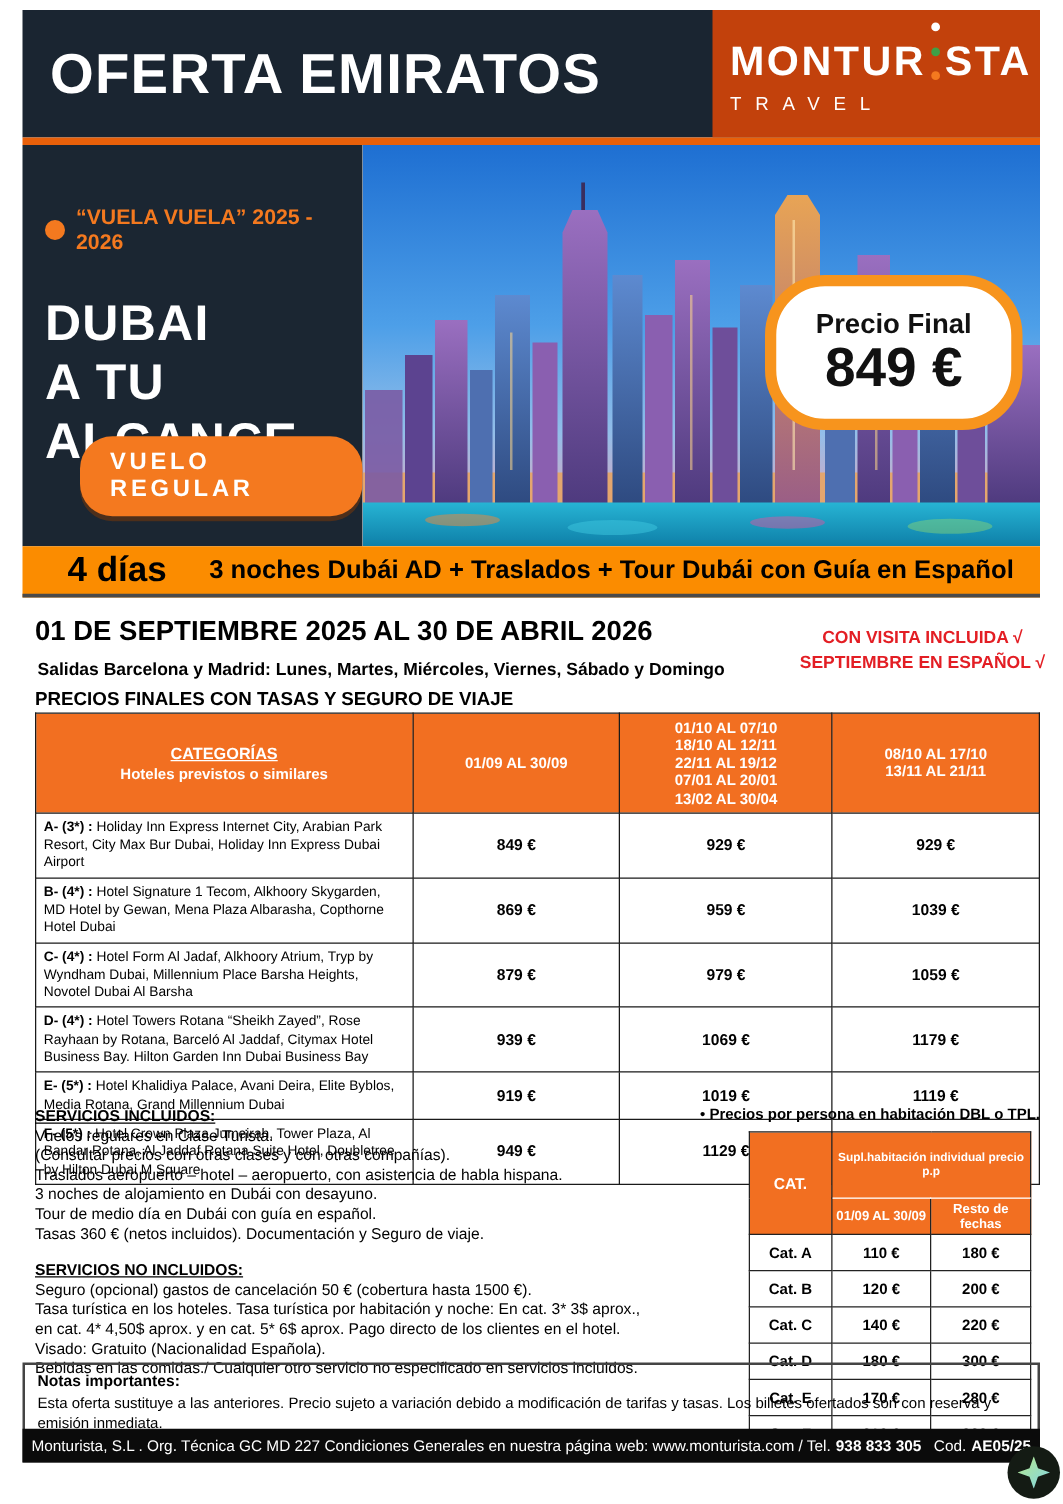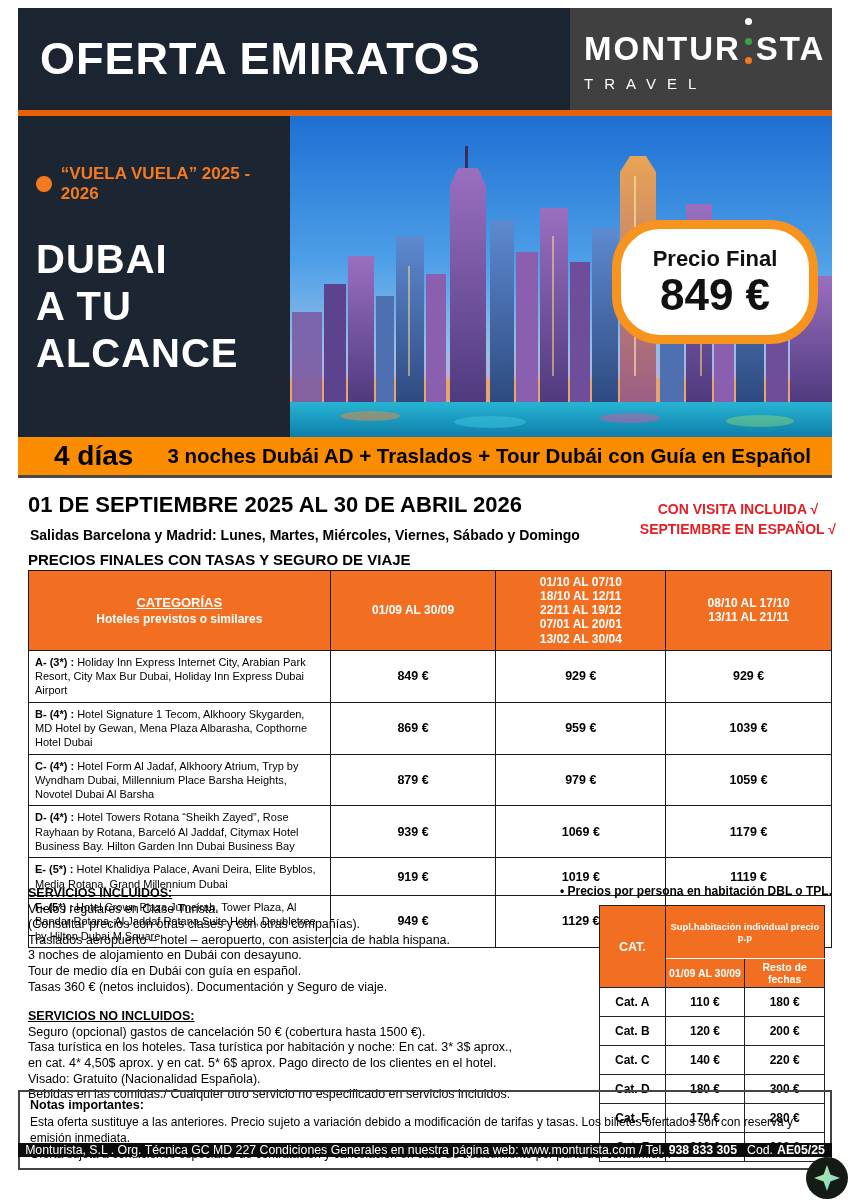--- a/index.html
+++ b/index.html
@@ -3,21 +3,21 @@
 <meta charset="utf-8">
 <style>
   * { margin:0; padding:0; box-sizing:border-box; }
   body { font-family:"Liberation Sans", sans-serif; background:#fff; }
   .page { position:relative; width:850px; height:1203px; background:#fff; overflow:hidden; margin:0 auto; }
 
   
   .header { position:absolute; left:18px; right:18px; top:8px; height:102px;
             background:#1A2531; display:flex; align-items:center; justify-content:space-between;gap:12px; }
   .header-title { color:#fff; font-size:45px; font-weight:bold; letter-spacing:1px; padding-left:22px; }
-  .logo-block { background:#404040; height:100%; width:262px; display:flex; flex-direction:column;
+  .logo-block { background:#c2410c; height:100%; width:262px; display:flex; flex-direction:column;
                 justify-content:center; padding-left:14px; }
   .logo-row { display:flex; align-items:center; color:#fff; font-size:33px; font-weight:bold; letter-spacing:2px; }
   .logo-dots { display:flex; flex-direction:column; justify-content:space-between; height:46px; margin:0 4px; transform:translateY(-8px); }
   .logo-dots i { width:7px; height:7px; border-radius:50%; display:block; }
   .dot-w { background:#ffffff; } .dot-g { background:#3FA047; } .dot-o { background:#F4791F; }
   .logo-travel { color:#fff; font-size:15px; letter-spacing:11px; margin-top:3px; }
 
   .divider { position:absolute; left:18px; right:18px; top:110px; height:6px; background:#E8600A; }
 
   
@@ -79,21 +79,21 @@
   .supp-span-h { font-size:9.5px; font-weight:bold; padding:15px 2px; border-bottom-color:#fff !important; }
   .supp-sub-h { font-size:10.5px; font-weight:bold; padding:2px; width:80px; }
   .supp-table td { text-align:center; font-size:12px; font-weight:bold; height:29px; color:#000; background:#fff; }
 
   
   .notes-box { position:absolute; left:18px; right:18px; top:1090px; border:2px solid #444;
                padding:5px 10px 6px 10px; font-size:12px; line-height:1.35; color:#000; }
   .notes-title { font-weight:bold; font-size:12.5px; }
 
   
-  .footer { position:absolute; left:18px; right:18px; top:1143px; height:14px; background:#0B0B0B;
+  .footer { position:absolute; left:18px; right:18px; top:1143px; height:27px; background:#0B0B0B;
             color:#fff; display:flex; align-items:center; justify-content:center; font-size:12.3px;text-align:center; }
   .footer b { margin-left:4px; }
   .footer .f-mid { margin-left:10px; }
 
   
   .watermark { position:absolute; right:2px; bottom:4px; width:42px; height:42px; border-radius:50%;
                background:#141b14; display:flex; align-items:center; justify-content:center; }
   .watermark i { width:26px; height:26px; display:block;
                  background:linear-gradient(135deg,#b9e98a,#7fd4e8);
                  clip-path:polygon(50% 0, 63% 37%, 100% 50%, 63% 63%, 50% 100%, 37% 63%, 0 50%, 37% 37%); }
@@ -123,20 +123,21 @@
   <div class="hero">
     <div class="hero-left">
       <div class="campaign">
         <span class="campaign-dot"></span>
         <span class="campaign-text">“VUELA VUELA” 2025 - 2026</span>
       </div>
       <div class="hero-title">
         <span>DUBAI</span><br>
         <span>A TU ALCANCE</span>
       </div>
+      <div class="flight-pill">VUELO REGULAR</div>
     </div>
     <div class="hero-photo">
       <svg class="skyline" viewBox="0 0 542 321" preserveAspectRatio="none">
         <defs>
           <linearGradient id="sky" x1="0" y1="0" x2="0" y2="1">
             <stop offset="0" stop-color="#1E6FD2"></stop>
               <stop offset="0.45" stop-color="#4D9FE8"></stop>
             <stop offset="0.72" stop-color="#93BEE9"></stop>
               <stop offset="0.88" stop-color="#D2A9C4"></stop>
             <stop offset="1" stop-color="#E2AE8C"></stop>

